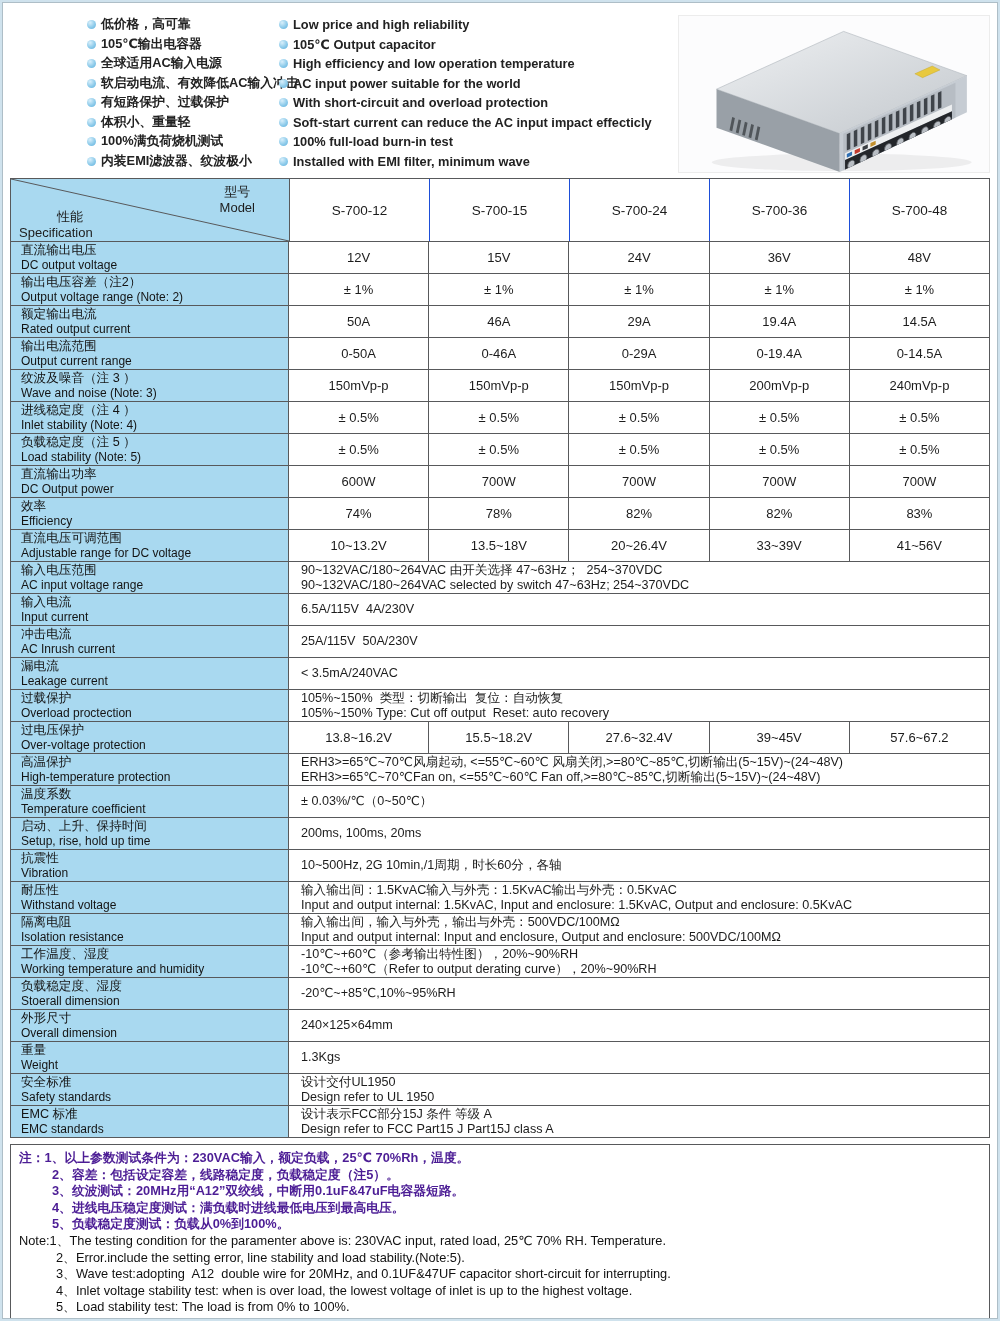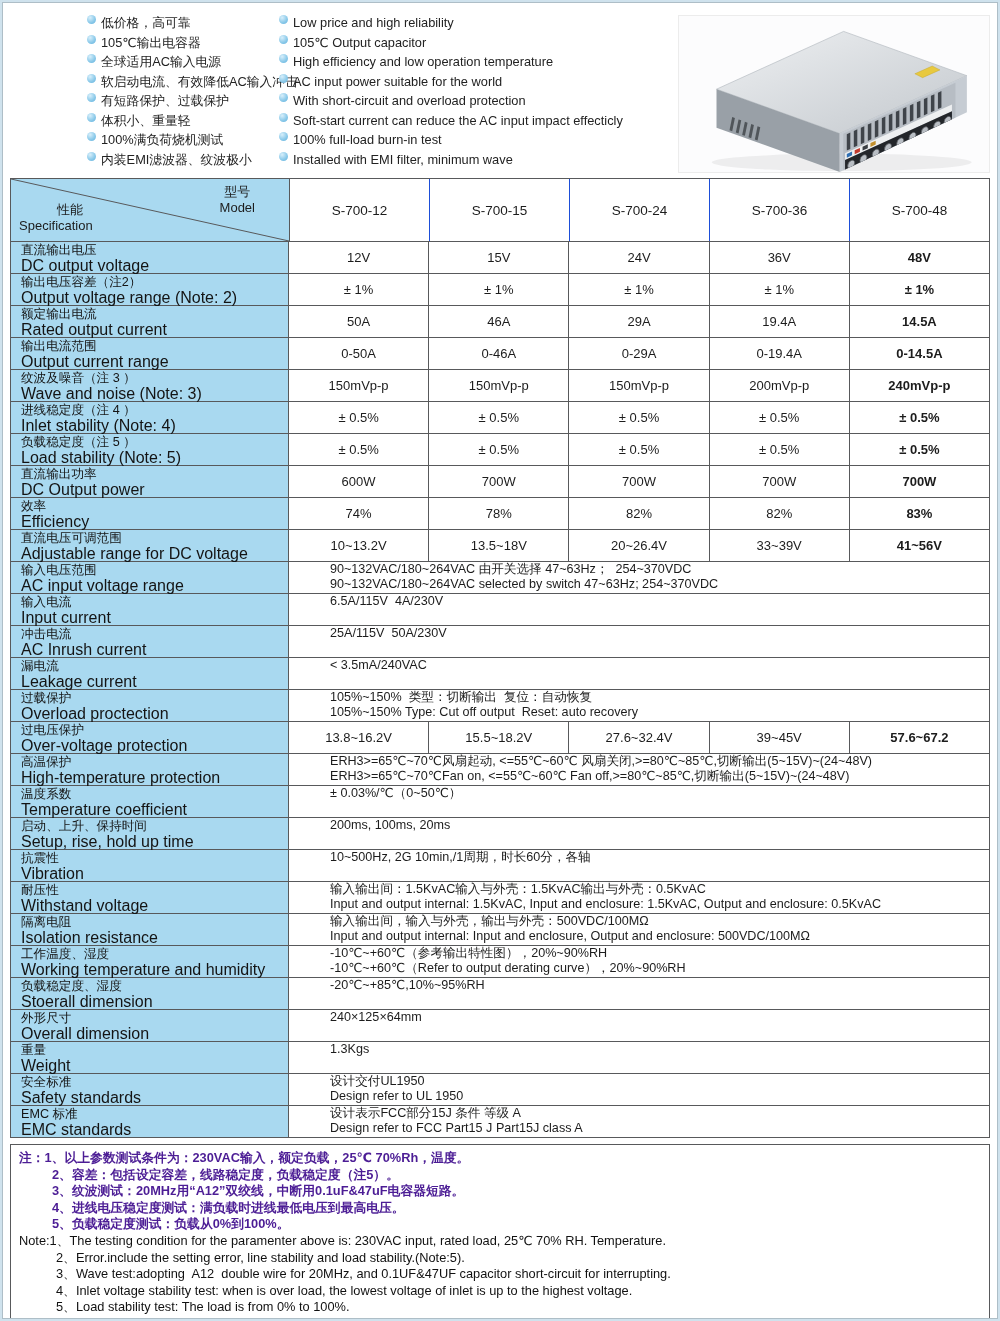--- a/index.html
+++ b/index.html
@@ -4,41 +4,41 @@
 <style>
   html,body{margin:0;padding:0;background:#fff;}
   body{width:1000px;height:1321px;font-family:"Liberation Sans","DejaVu Sans",sans-serif;color:#1c1c1c;}
   .page{box-sizing:border-box;width:1000px;height:1321px;border:2px solid #cfe2ed;outline:1px solid #aebec7;outline-offset:-3px;background:#fff;overflow:hidden;}
 
   
   .top{display:flex;align-items:flex-start;box-sizing:border-box;height:176px;padding:13px 8px 0 8px;}
   .feat-col{display:flex;flex-direction:column;}
   .feat-cn{width:192px;margin-left:77px;}
   .feat-en{flex:1;}
-  .feat-item{display:flex;align-items:flex-start;height:19.5px;font-size:12.8px;font-weight:normal;color:#222;white-space:nowrap;}
+  .feat-item{display:flex;align-items:center;height:19.5px;font-size:12.8px;font-weight:bold;color:#222;white-space:nowrap;}
   .dot{flex:0 0 auto;width:9px;height:9px;border-radius:50%;margin-right:5px;
        background:radial-gradient(circle at 35% 30%, #d8effb 0%, #8ecbea 55%, #5fb0dd 100%);}
   .product{width:312px;height:158px;background:#fcfcfd;border:1px solid #ececec;box-sizing:border-box;}
 
   
   .spec-table{margin:0 8px;border:1px solid #58595b;}
   .trow{display:flex;height:32px;border-top:1px solid #58595b;box-sizing:border-box;}
   .trow.hdr{height:62px;border-top:none;}
   .lcell{width:278px;flex:0 0 278px;background:#a9d9f0;border-right:1px solid #58595b;
          display:flex;flex-direction:column;justify-content:center;padding-left:10px;box-sizing:border-box;}
   .lcn{font-size:12.6px;line-height:15px;color:#141414;}
-  .len{font-size:16px;line-height:15px;color:#141414;}
+  .len{font-size:12px;line-height:15px;color:#141414;}
   .vcell{flex:1;display:flex;align-items:center;justify-content:center;font-size:13px;border-right:1px solid #58595b;}
-  .trow .vcell:last-child{border-right:none;font-weight:bold;}
-  .scell{flex:1;display:flex;flex-direction:column;padding-left:24px;margin-left:17px;}
+  .trow .vcell:last-child{border-right:none;}
+  .scell{flex:1;display:flex;flex-direction:column;justify-content:center;padding-left:12px;}
   .scell div{font-size:12.6px;line-height:15px;white-space:pre;}
   .hdr-label{position:relative;width:278px;flex:0 0 278px;background:#a9d9f0;border-right:1px solid #58595b;}
   .hdr-label svg{position:absolute;left:0;top:0;}
   .hdr-model-block{position:absolute;top:5px;right:34px;text-align:center;font-size:13px;line-height:16px;}
-  .hdr-spec-block{position:absolute;bottom:7px;left:8px;font-size:13px;line-height:16px;}
+  .hdr-spec-block{position:absolute;bottom:0;left:8px;font-size:13px;line-height:16px;}
   .hdr-spec-cn{margin-left:38px;}
   .hdr-mcell{flex:1;display:flex;align-items:center;justify-content:center;font-size:13.5px;border-right:1px solid #1d4ed8;}
   .trow .hdr-mcell:last-child{border-right:none;}
 
   
   .notes{margin:6px 8px 0 8px;border:1px solid #58595b;padding:5px 8px 4px 8px;box-sizing:border-box;}
   .note-line{font-size:12.8px;line-height:16.6px;white-space:pre;}
   .note-cn{font-weight:bold;color:#4c1d95;}
   .note-en{color:#111;}
   .note-indent-cn{padding-left:33px;}

